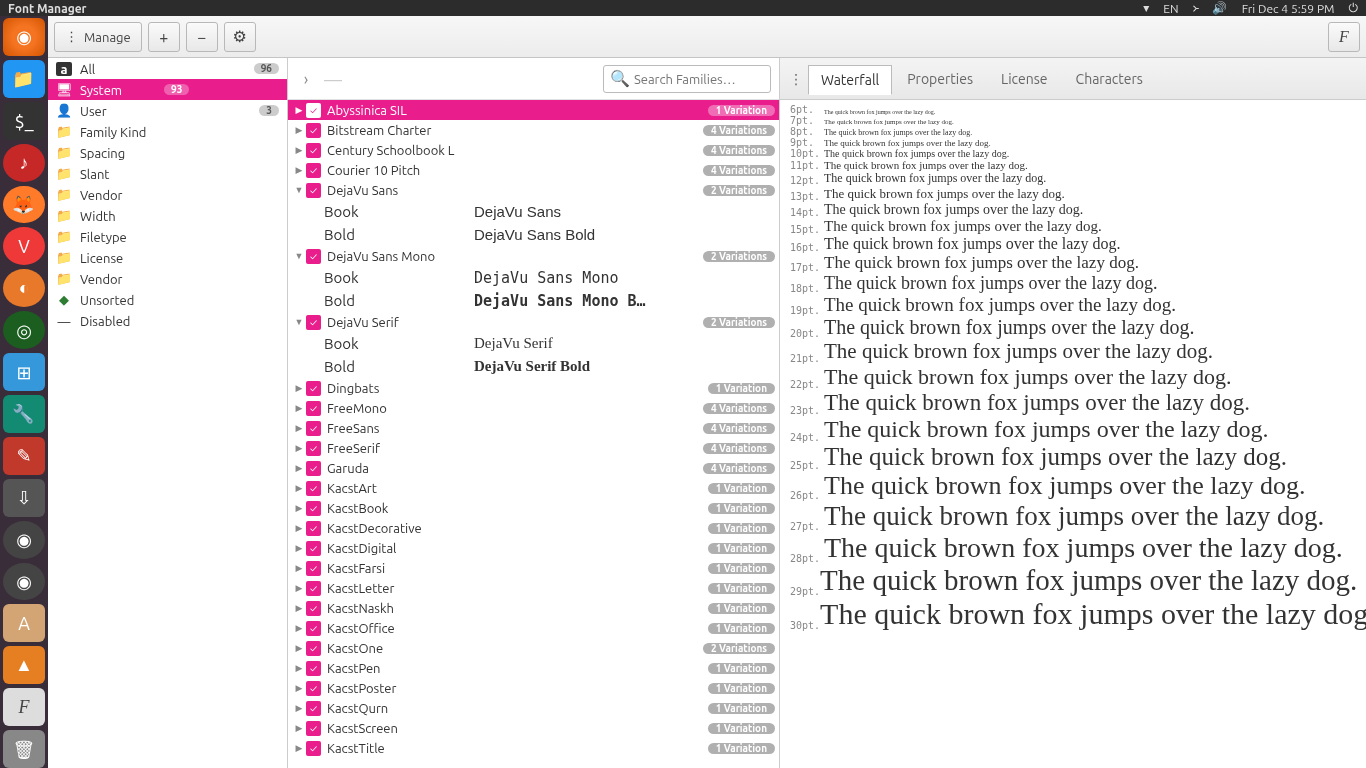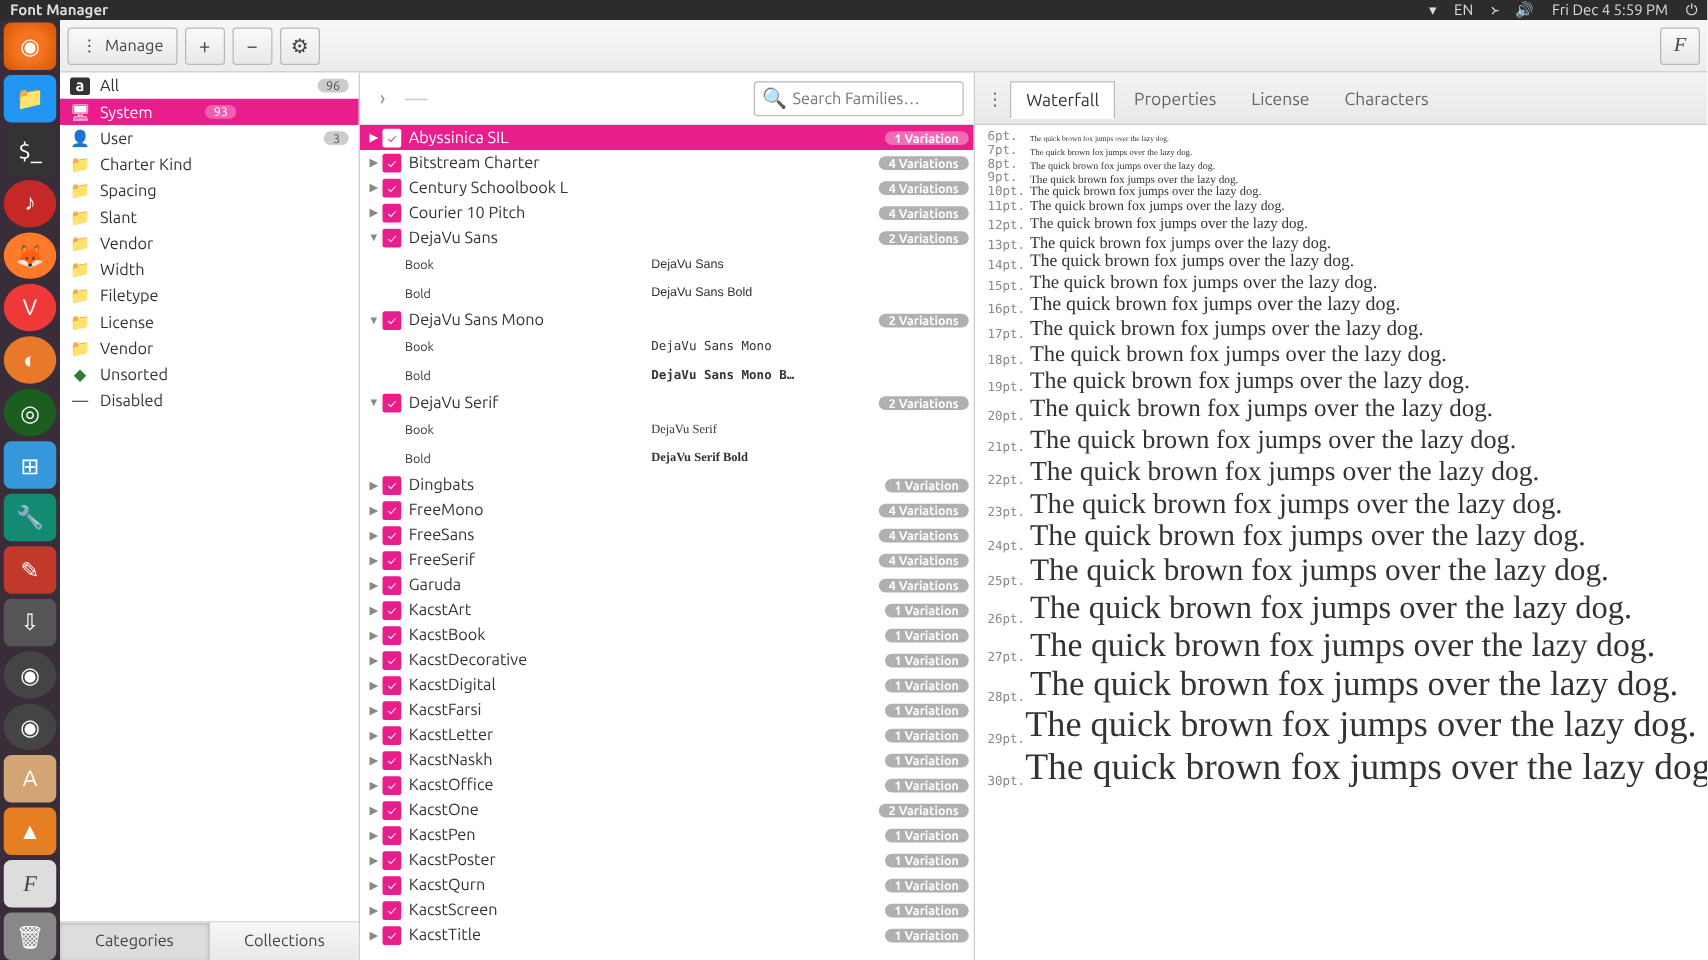--- a/index.html
+++ b/index.html
@@ -47,21 +47,21 @@
 
 
 .panes { flex: 1; display: flex; overflow: hidden; }
 
 
 .sidebar { width: 240px; border-right: 1px solid #ccc; display: flex; flex-direction: column; background: #fff; }
 .catlist { flex: 1; overflow-y: auto; }
 .cat { display: flex; align-items: center; height: 21px; padding: 0 8px; font-size: 13px; color: #333; cursor: pointer; gap: 8px; }
 .cat.sel { background: #e91e8c; color: white; }
 .cat .ico { width: 16px; text-align: center; }
-.cat .badge { margin-left: auto; background: #ccc; color: #555; border-radius: 8px; padding: 0 7px; font-size: 10px; font-weight: normal; }
+.cat .badge { margin-left: auto; background: #ccc; color: #555; border-radius: 8px; padding: 0 7px; font-size: 10px; font-weight: bold; }
 .cat.sel .badge { background: rgba(255,255,255,0.3); color: white; margin-left: 34px; }
 .sidebar-bottom { display: flex; border-top: 1px solid #ccc; }
 .sidebar-bottom button { flex: 1; height: 30px; background: linear-gradient(#f7f7f7,#e8e8e8); border: none; border-right: 1px solid #ccc; font-size: 13px; color: #444; cursor: pointer; }
 .sidebar-bottom button:last-child { border-right: none; }
 .sidebar-bottom button.active { background: #ddd; box-shadow: inset 0 1px 3px rgba(0,0,0,0.2); }
 
 
 .fontpane { width: 492px; border-right: 1px solid #ccc; display: flex; flex-direction: column; overflow: hidden; }
 .fontpane-top { height: 42px; display: flex; align-items: center; padding: 0 8px; gap: 8px; border-bottom: 1px solid #e0e0e0; }
 .fontpane-top .arrow { width: 20px; text-align: center; color: #888; cursor: pointer; }
@@ -72,21 +72,21 @@
 .frow { display: flex; align-items: center; height: 20px; padding: 0 4px; font-size: 13px; color: #333; }
 .frow.sel { background: #e91e8c; color: white; }
 .frow .exp { width: 14px; text-align: center; color: #888; font-size: 9px; }
 .frow.sel .exp { color: white; }
 .frow .chk { width: 15px; height: 15px; background: #e91e8c; border-radius: 2px; color: white; font-size: 10px; display: flex; align-items: center; justify-content: center; margin-right: 6px; }
 .frow .chk::after { content: "✓"; }
 .frow.sel .chk { background: white; color: #e91e8c; }
 .frow .name { flex: 0 0 auto; }
 .frow .vbadge { margin-left: auto; background: #b0b0b0; color: white; border-radius: 9px; padding: 0 8px; font-size: 10px; font-weight: bold; white-space: nowrap; }
 .frow.sel .vbadge { background: rgba(255,255,255,0.35); }
-.srow { display: flex; align-items: center; height: 23px; padding-left: 36px; font-size: 10px; color: #333; gap: 47px; }
+.srow { display: flex; align-items: center; height: 23px; padding-left: 36px; font-size: 15px; color: #333; }
 .srow .style { width: 150px; }
 .srow .sample { font-family: inherit; }
 
 
 .preview { flex: 1; display: flex; flex-direction: column; overflow: hidden; }
 .preview-top { height: 42px; border-bottom: 1px solid #ccc; display: flex; align-items: center; padding: 0 6px; gap: 2px; background: linear-gradient(#f4f4f4,#e8e8e8); }
 .preview-top .menu { width: 20px; text-align: center; color: #666; cursor: pointer; font-size: 14px; }
 .ptab { height: 30px; padding: 0 12px; display: flex; align-items: center; font-size: 14px; color: #666; cursor: pointer; border: 1px solid transparent; }
 .ptab.active { background: white; border: 1px solid #bbb; border-bottom: 1px solid white; position: relative; top: 1px; color: #333; }
 .waterfall { flex: 1; overflow: hidden; padding: 4px 10px; background: white; }
@@ -160,21 +160,21 @@
               <span>System</span>
               <span class="badge">93</span>
             </div>
             <div class="cat">
               <span class="ico">👤</span>
               <span>User</span>
               <span class="badge">3</span>
             </div>
             <div class="cat">
               <span class="ico">📁</span>
-              <span>Charter Kind</span>
+              <span>Family Kind</span>
             </div>
             <div class="cat">
               <span class="ico">📁</span>
               <span>Spacing</span>
             </div>
             <div class="cat">
               <span class="ico">📁</span>
               <span>Slant</span>
             </div>
             <div class="cat">
@@ -199,24 +199,20 @@
             </div>
             <div class="cat">
               <span class="ico" style="color: rgb(46, 125, 50);">◆</span>
               <span>Unsorted</span>
             </div>
             <div class="cat">
               <span class="ico">—</span>
               <span>Disabled</span>
             </div>
           </div>
-        <div class="sidebar-bottom">
-          <button class="active">Categories</button>
-          <button>Collections</button>
-        </div>
       </div>
 
       <div class="fontpane">
         <div class="fontpane-top">
           <span class="arrow">›</span>
           <span class="dash">—</span>
           <div class="searchbox">
             <span style="color:#888;margin-right:4px;">🔍</span>
             <input placeholder="Search Families…" style="">
           </div>

